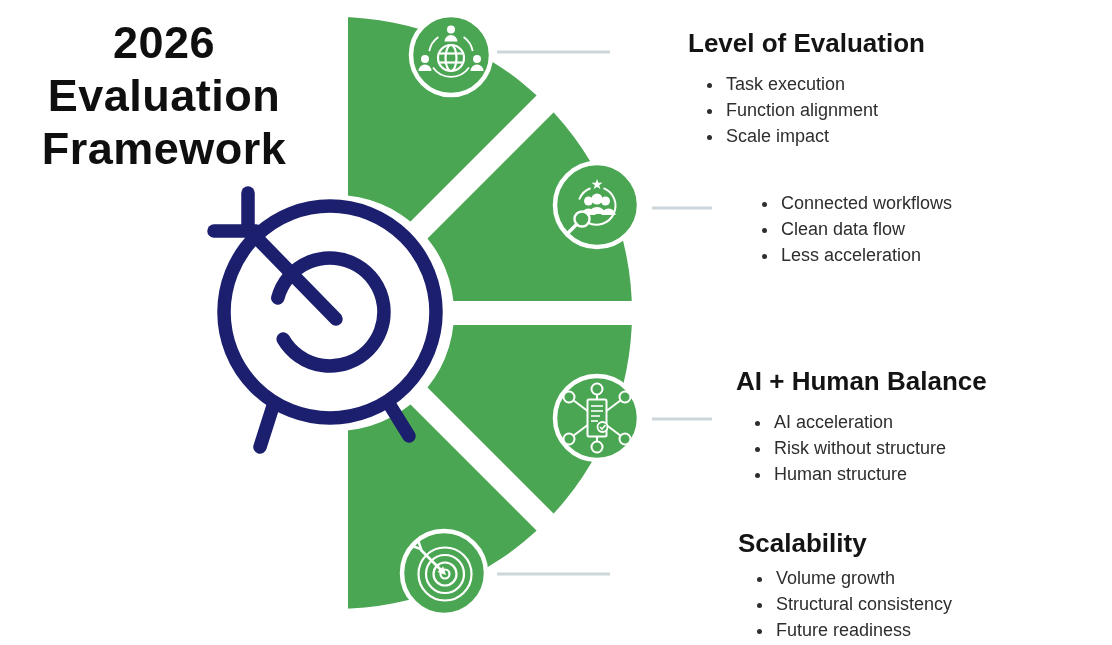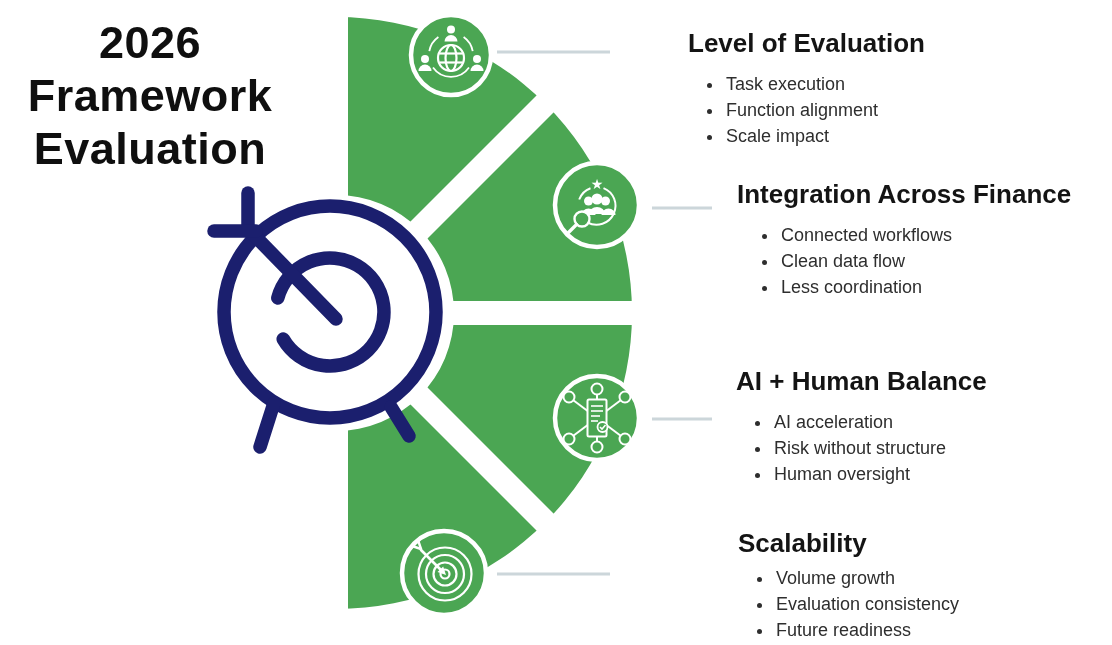--- a/index.html
+++ b/index.html
@@ -2,21 +2,21 @@
 <html><head>
 <meta charset="utf-8">
 <style>
   html,body{margin:0;padding:0;}
   body{
     width:1112px;height:645px;position:relative;background:#ffffff;
     font-family:"Liberation Sans","DejaVu Sans",sans-serif;overflow:hidden;
   }
   .canvas-svg{position:absolute;left:0;top:0;}
   .title{
-    position:absolute;left:0;top:16px;width:300px;text-align:center;
+    position:absolute;left:14px;top:16px;width:300px;text-align:center;
     font-size:45px;line-height:53px;font-weight:800;color:#0f0f0f;letter-spacing:.5px;
   }
   .section{position:absolute;}
   .section h2{
     margin:0;font-size:26px;line-height:32px;font-weight:800;color:#141414;letter-spacing:0;
   }
   .section ul{
     margin:12px 0 0 0;padding:0 0 0 36px;list-style:disc;
   }
   .section li{
@@ -146,51 +146,50 @@
       <line x1="421" y1="550" x2="443" y2="572" stroke="#ffffff" stroke-width="2.6" stroke-linecap="round"></line>
       <polygon points="446,575 443.2,566.5 437.5,572.1" fill="#ffffff"></polygon>
       <line x1="421" y1="549" x2="412" y2="546" stroke="#ffffff" stroke-width="2.4" stroke-linecap="round"></line>
       <line x1="421" y1="549" x2="418" y2="540" stroke="#ffffff" stroke-width="2.4" stroke-linecap="round"></line>
     </g>
   </g>
 </svg>
 
 <div class="title">
   <div>2026</div>
+  <div>Evaluation</div>
   <div>Framework</div>
-  <div>Evaluation</div>
 </div>
 
 <div class="section" id="sec-1" style="left:688px;top:27px;">
   <h2>Level of Evaluation</h2>
   <ul>
     <li>Task execution</li>
     <li>Function alignment</li>
     <li>Scale impact</li>
   </ul>
 </div>
 
 <div class="section" id="sec-2" style="left:737px;top:178px;">
-  <h2>Integration Across Finance</h2>
   <ul>
     <li>Connected workflows</li>
     <li>Clean data flow</li>
-    <li>Less coordination</li>
+    <li>Less acceleration</li>
   </ul>
 </div>
 
 <div class="section" id="sec-3" style="left:736px;top:365px;">
   <h2>AI + Human Balance</h2>
   <ul>
     <li>AI acceleration</li>
     <li>Risk without structure</li>
-    <li>Human oversight</li>
+    <li>Human structure</li>
   </ul>
 </div>
 
 <div class="section" id="sec-4" style="left:738px;top:527px;">
   <h2>Scalability</h2>
   <ul>
     <li>Volume growth</li>
-    <li>Evaluation consistency</li>
+    <li>Structural consistency</li>
     <li>Future readiness</li>
   </ul>
 </div>
 
 </body></html>

